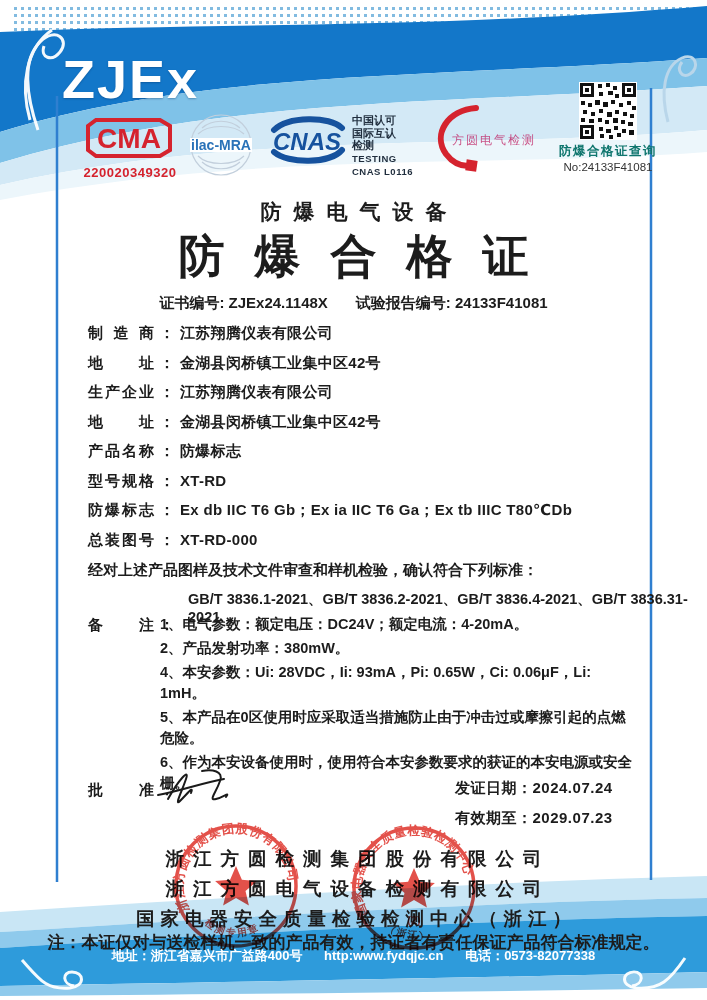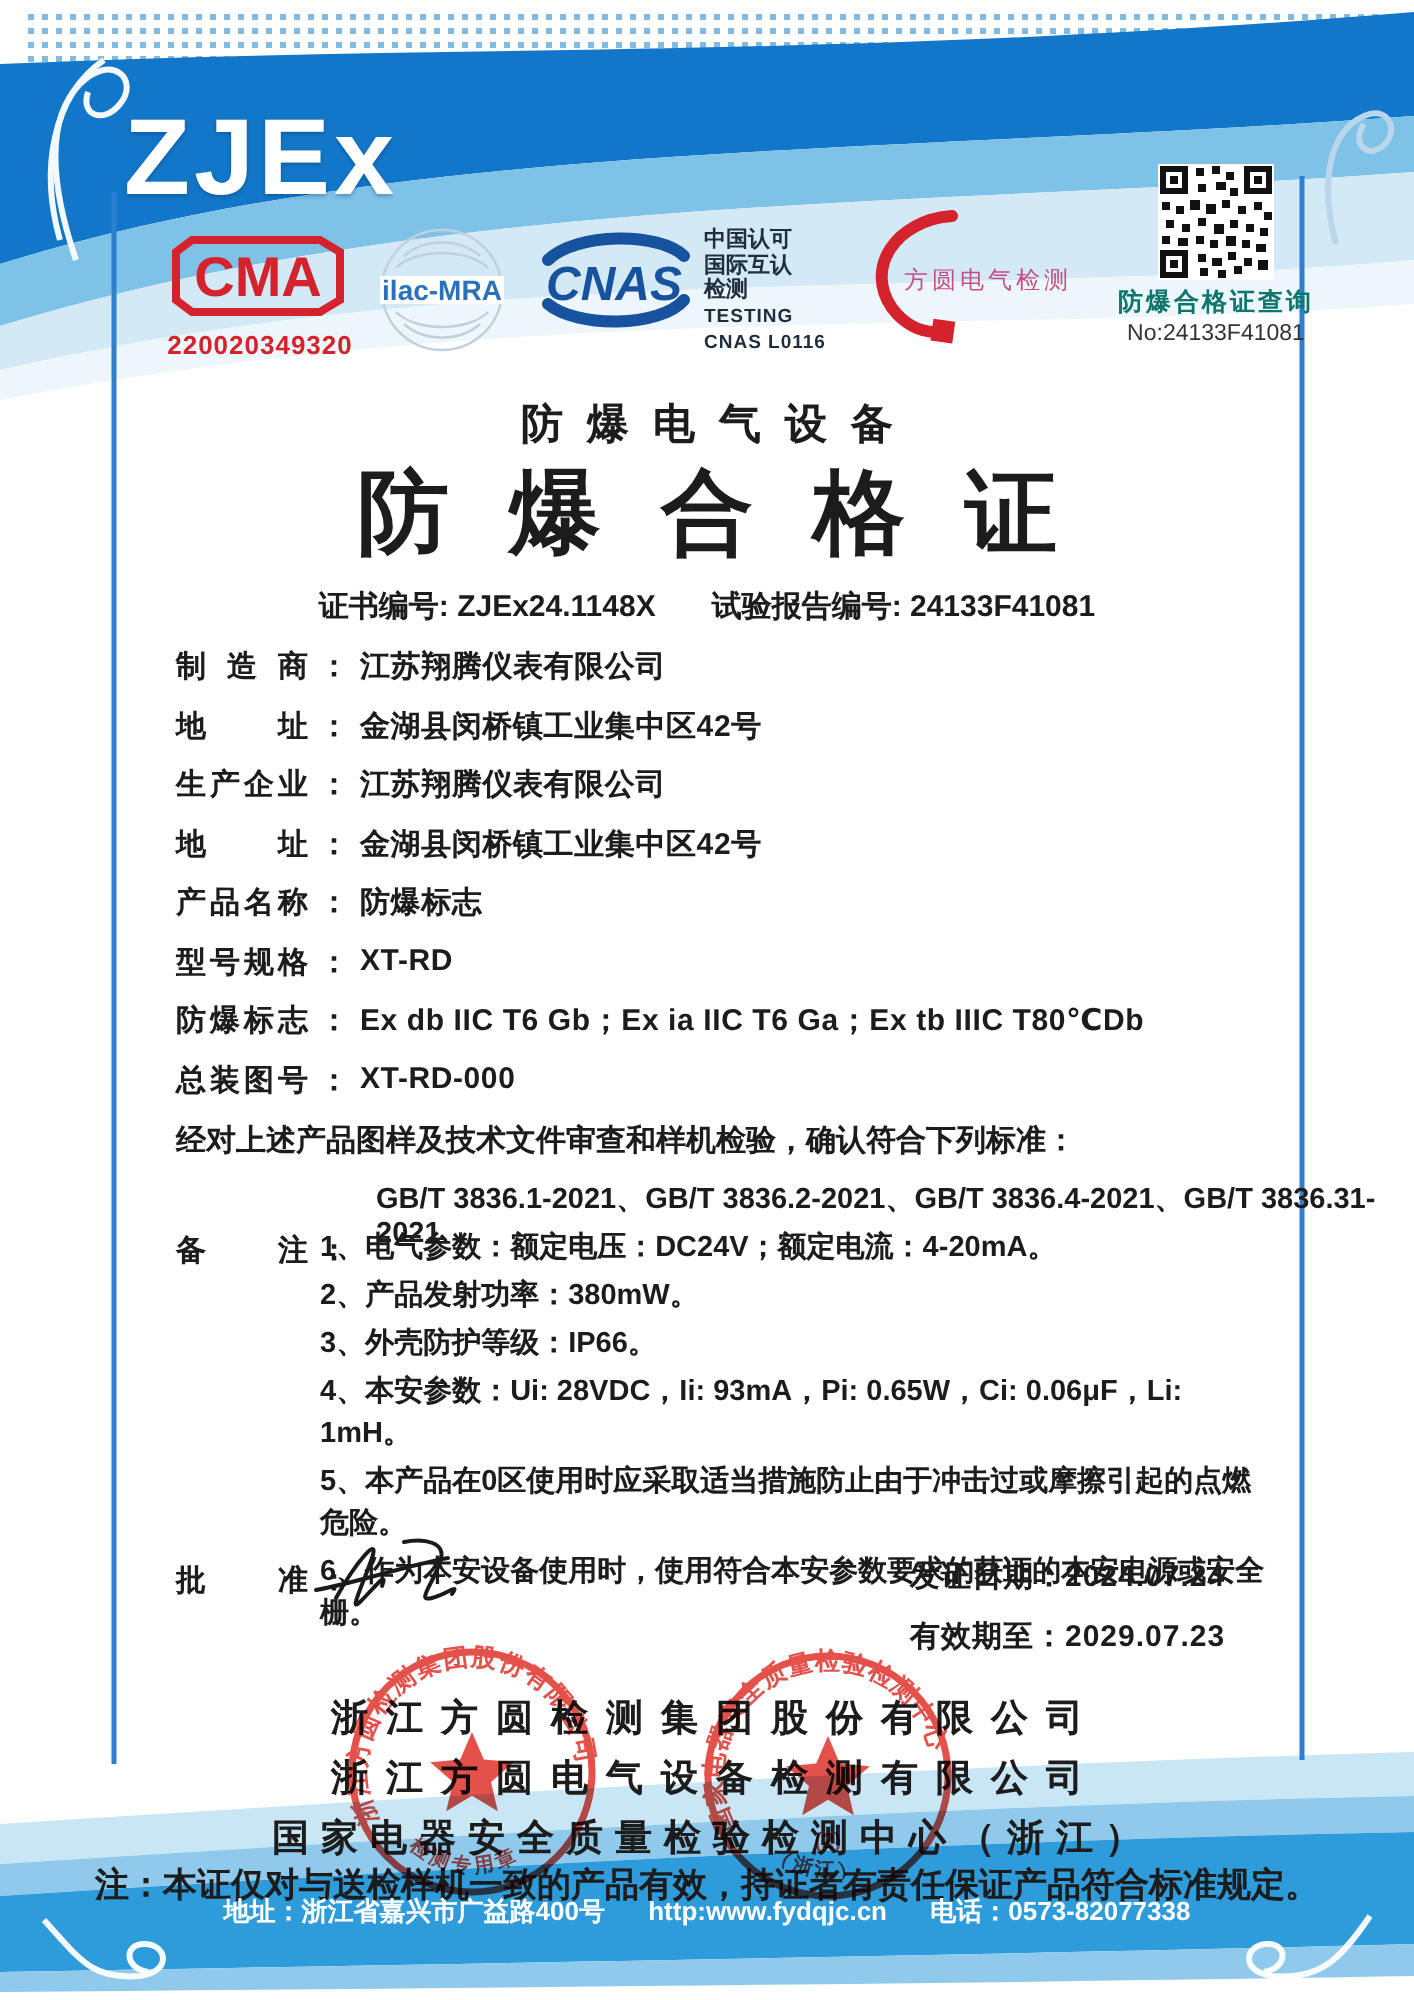--- a/index.html
+++ b/index.html
@@ -261,21 +261,20 @@
 
   <div class="abs content" id="statement">经对上述产品图样及技术文件审查和样机检验，确认符合下列标准：</div>
   <div class="abs content" id="standards">GB/T 3836.1-2021、GB/T 3836.2-2021、GB/T 3836.4-2021、GB/T 3836.31-2021</div>
   <div class="abs content" id="remark-label">
     <span class="flabel">备注</span>
       <span class="fcolon">：</span>
   </div>
   <div class="abs content" id="notes">
     <div class="note">1、电气参数：额定电压：DC24V；额定电流：4-20mA。</div>
     <div class="note">2、产品发射功率：380mW。</div>
-    <div class="note">3、外壳防护等级：IP66。</div>
     <div class="note">4、本安参数：Ui: 28VDC，Ii: 93mA，Pi: 0.65W，Ci: 0.06μF，Li: 1mH。</div>
     <div class="note">5、本产品在0区使用时应采取适当措施防止由于冲击过或摩擦引起的点燃危险。</div>
     <div class="note">6、作为本安设备使用时，使用符合本安参数要求的获证的本安电源或安全栅。</div>
   </div>
 
   <div class="abs content" id="approve-label">
     <span class="flabel">批准</span>
       <span class="fcolon">：</span>
   </div>
   <svg class="abs content" id="sig" width="120" height="60" viewBox="0 0 120 60">

